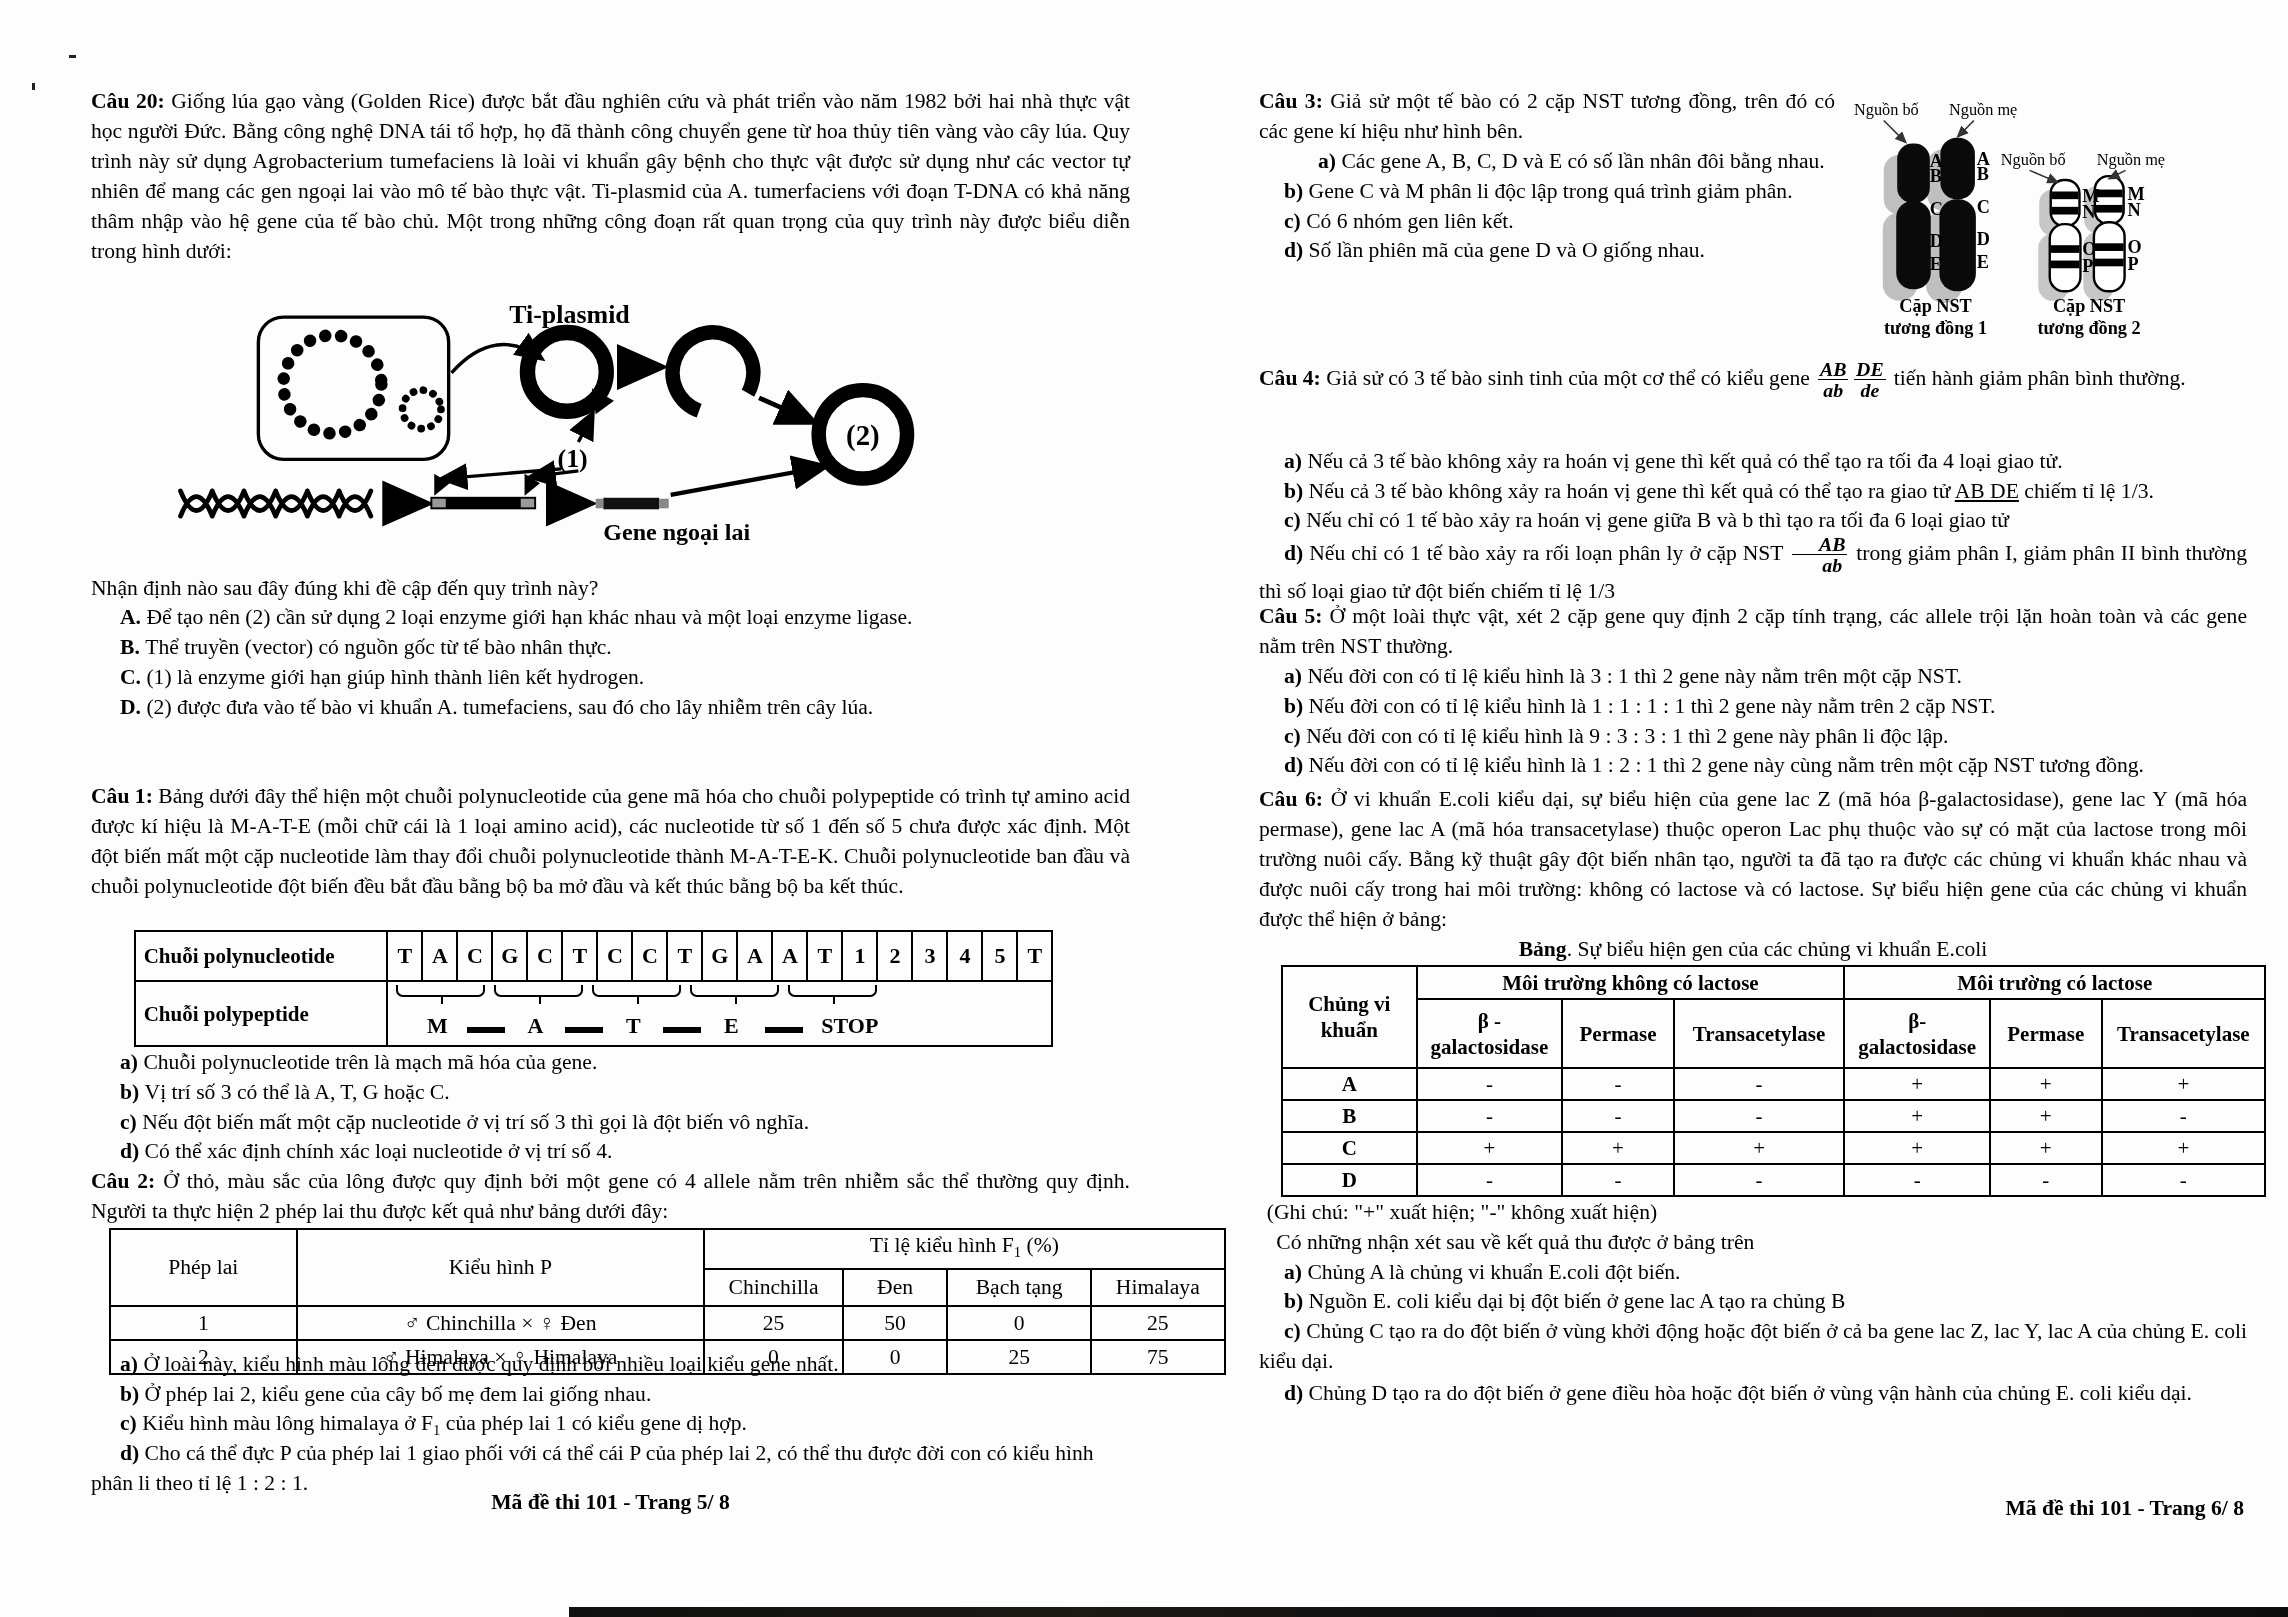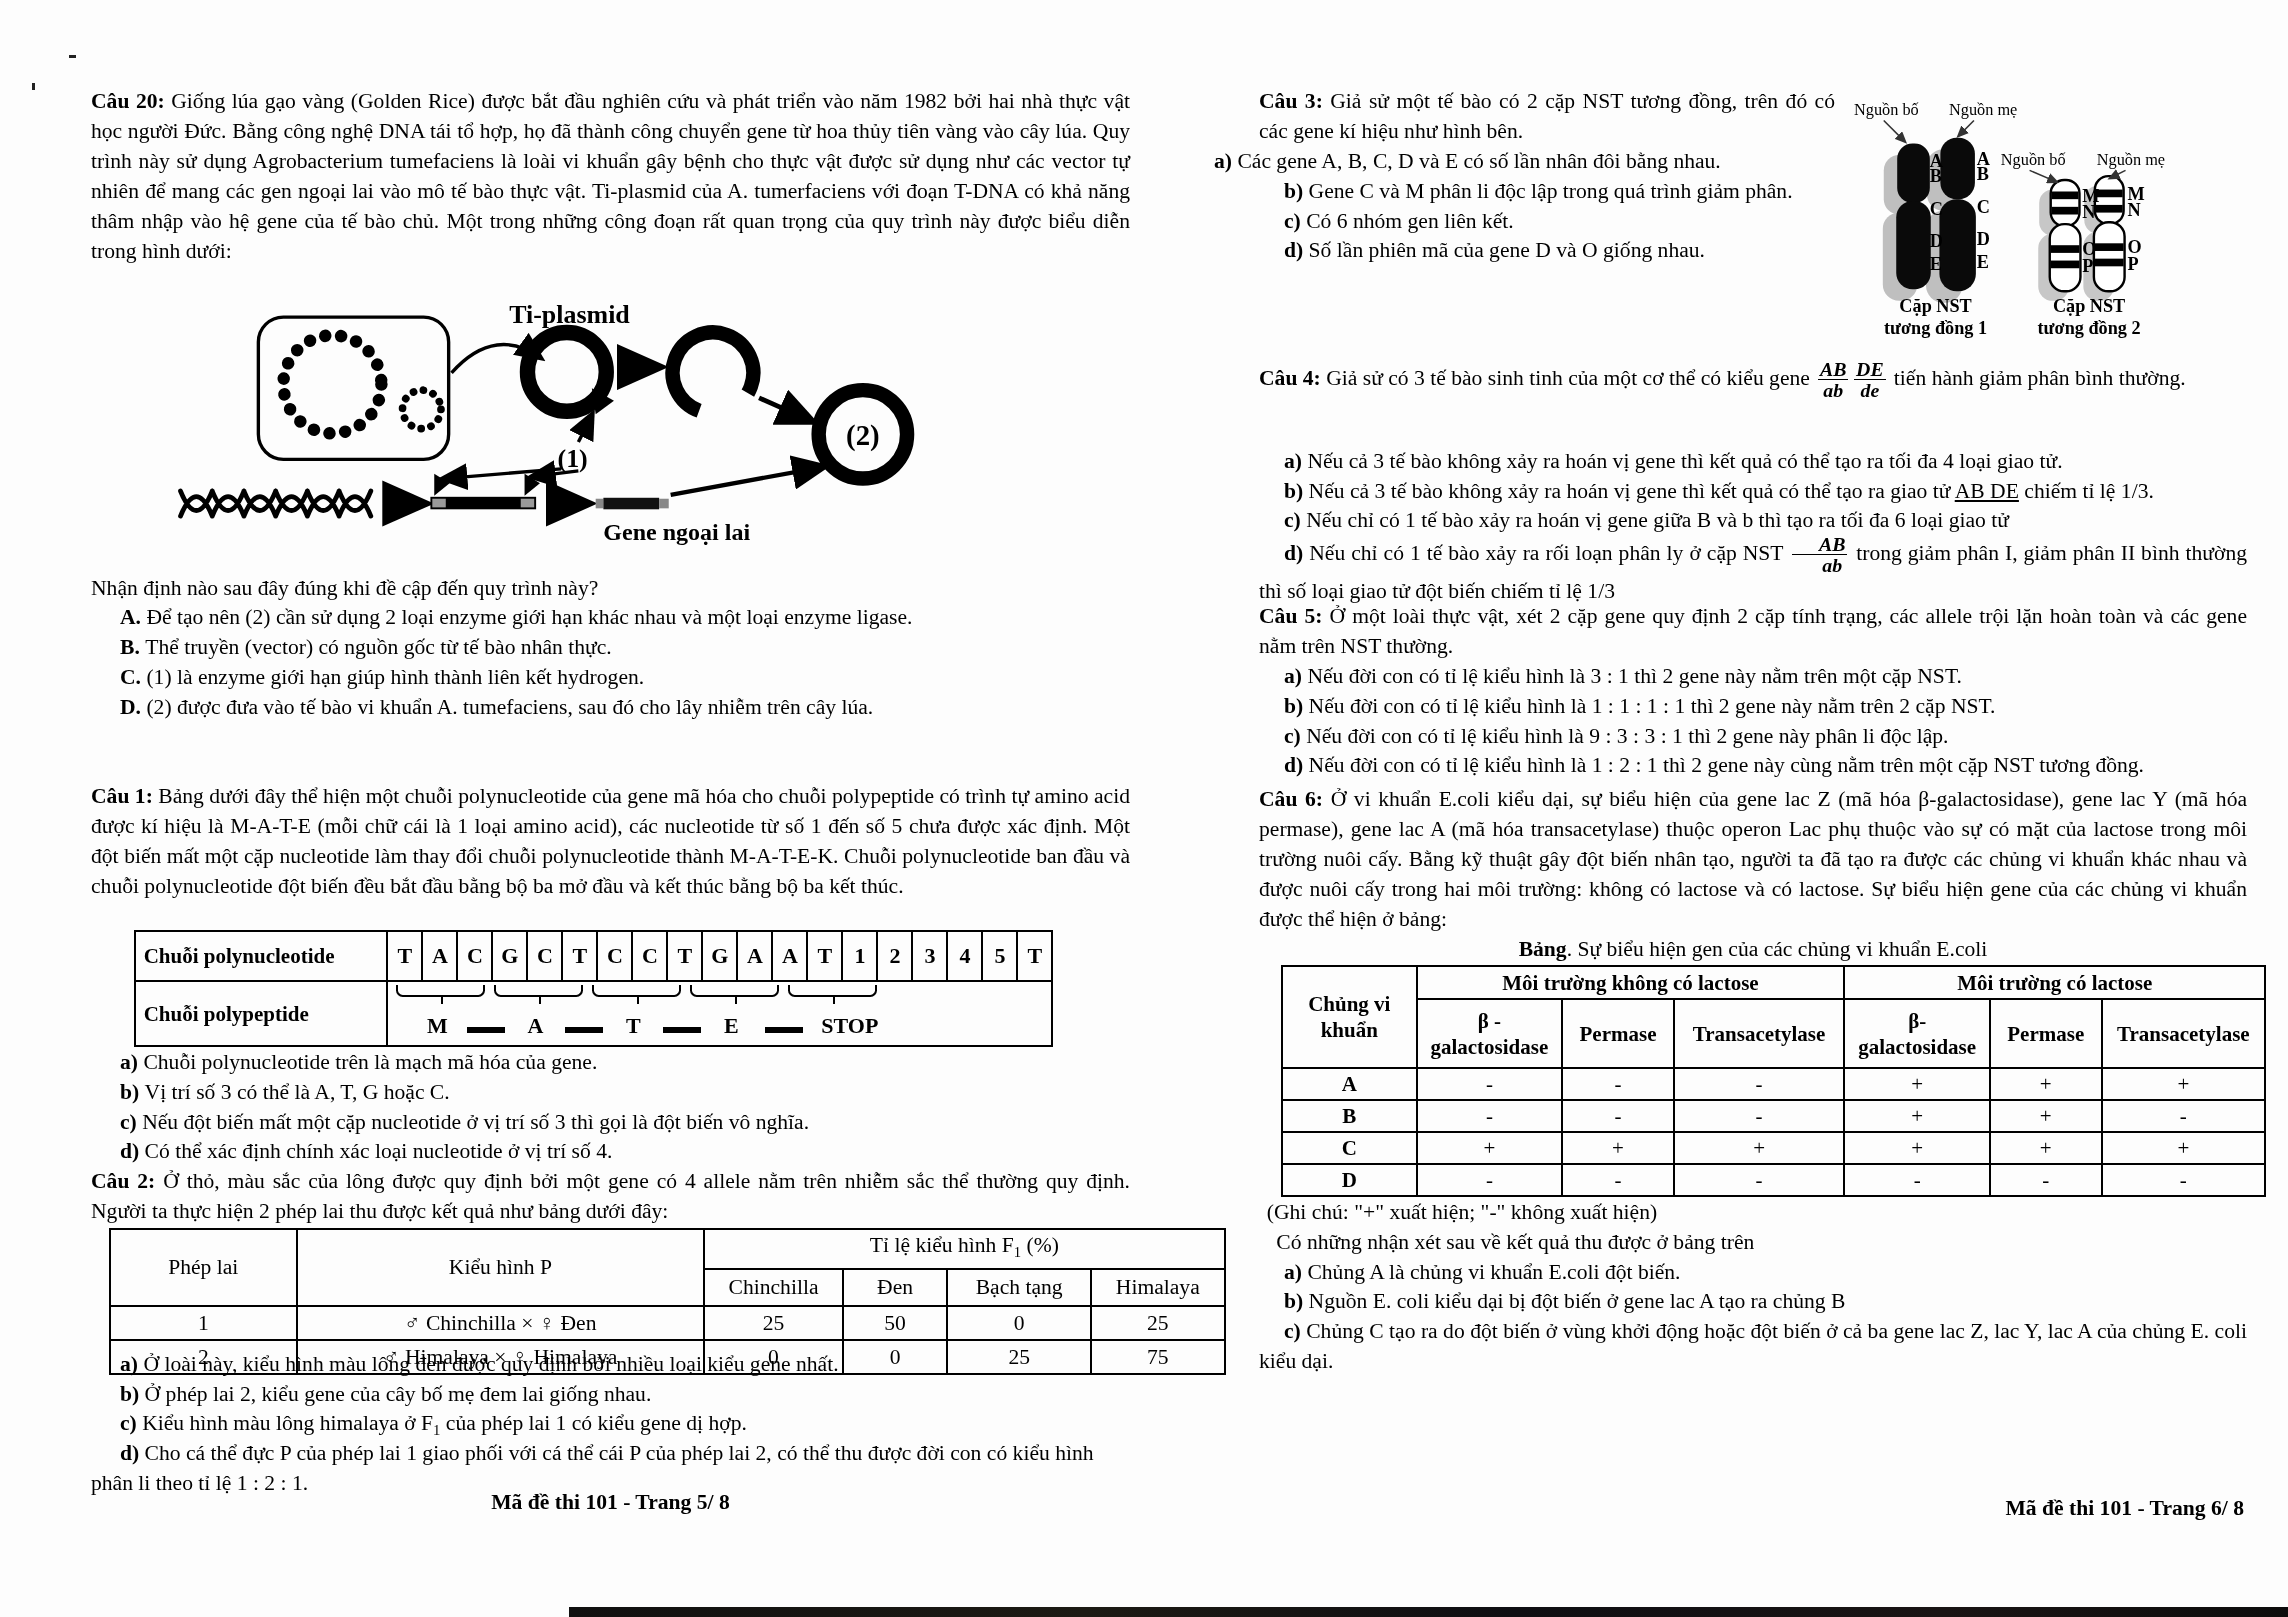--- a/index.html
+++ b/index.html
@@ -199,21 +199,21 @@
     </table>
 
   <div class="blk opt" style="left:91px;top:1349px;width:1039px;"><span class="b">a) </span><span>Ở loài này, kiểu hình màu lông đen được quy định bởi nhiều loại kiểu gene nhất.</span></div>
   <div class="blk opt" style="left:91px;top:1379px;width:1039px;"><span class="b">b) </span><span>Ở phép lai 2, kiểu gene của cây bố mẹ đem lai giống nhau.</span></div>
   <div class="blk opt" style="left:91px;top:1408px;width:1039px;"><span class="b">c) </span><span>Kiểu hình màu lông himalaya ở F</span><span class="sb">1</span><span> của phép lai 1 có kiểu gene dị hợp.</span></div>
   <div class="blk" style="left:91px;top:1438px;width:1039px;text-indent:29px;"><span class="b">d) </span><span>Cho cá thể đực P của phép lai 1 giao phối với cá thể cái P của phép lai 2, có thể thu được đời con có kiểu hình phân li theo tỉ lệ 1 : 2 : 1.</span></div>
 
   <div class="blk footer" style="left:91px;top:1487px;width:1039px;text-align:center;">Mã đề thi 101 - Trang 5/ 8</div>
 
   <div class="blk just" style="left:1259px;top:86px;width:576px;"><span class="b">Câu 3: </span><span>Giả sử một tế bào có 2 cặp NST tương đồng, trên đó có các gene kí hiệu như hình bên.</span></div>
-  <div class="blk" style="left:1189px;top:146px;width:615px;padding-left:25px;"><span class="b">a) </span><span>Các gene A, B, C, D và E có số lần nhân đôi bằng nhau.</span></div>
+  <div class="blk" style="left:1293px;top:146px;width:615px;padding-left:25px;"><span class="b">a) </span><span>Các gene A, B, C, D và E có số lần nhân đôi bằng nhau.</span></div>
   <div class="blk" style="left:1259px;top:176px;width:615px;padding-left:25px;"><span class="b">b) </span><span>Gene C và M phân li độc lập trong quá trình giảm phân.</span></div>
   <div class="blk" style="left:1259px;top:206px;width:615px;padding-left:25px;"><span class="b">c) </span><span>Có 6 nhóm gen liên kết.</span></div>
   <div class="blk" style="left:1259px;top:235px;width:615px;padding-left:25px;"><span class="b">d) </span><span>Số lần phiên mã của gene D và O giống nhau.</span></div>
 
   <svg class="blk" style="left:1849px;top:61px;font-size:22.5px" width="437" height="284" viewBox="0 0 455 296">
     <defs>
       <marker id="ah2" markerWidth="8" markerHeight="7" refX="6" refY="3.5" orient="auto">
         <path d="M0,0 L8,3.5 L0,7 z" fill="#333"></path>
       </marker>
     </defs>
@@ -356,18 +356,19 @@
       <td>-</td>
     </tr>
   </tbody>
     </table>
 
   <div class="blk" style="left:1259px;top:1197px;width:988px;padding-left:7.7px;"><span class="i">(Ghi chú: "+" xuất hiện; "-" không xuất hiện)</span></div>
   <div class="blk" style="left:1259px;top:1227px;width:988px;padding-left:17.3px;">Có những nhận xét sau về kết quả thu được ở bảng trên</div>
   <div class="blk" style="left:1259px;top:1257px;width:988px;padding-left:25px;"><span class="b">a) </span><span>Chủng A là chủng vi khuẩn </span><span class="i">E.coli</span><span> đột biến.</span></div>
   <div class="blk" style="left:1259px;top:1286px;width:988px;padding-left:25px;"><span class="b">b) </span><span>Nguồn </span><span class="i">E. coli</span><span> kiểu dại bị đột biến ở gene lac A tạo ra chủng B</span></div>
   <div class="blk just" style="left:1259px;top:1316px;width:988px;text-indent:25px;"><span class="b">c) </span><span>Chủng C tạo ra do đột biến ở vùng khởi động hoặc đột biến ở cả ba gene lac Z, lac Y, lac A của chủng </span><span class="i">E. coli</span><span> kiểu dại.</span></div>
+  <div class="blk" style="left:1259px;top:1378px;width:988px;padding-left:25px;"><span class="b">d) </span><span>Chủng D tạo ra do đột biến ở gene điều hòa hoặc đột biến ở vùng vận hành của chủng </span><span class="i">E. coli</span><span> kiểu dại.</span></div>
 
   <div class="blk footer" style="left:1259px;top:1493px;width:985px;text-align:right;padding-right:125px;">Mã đề thi 101 - Trang 6/ 8</div>
 
   <div id="botbar"></div>
 </div>
 
 
 </body></html>

